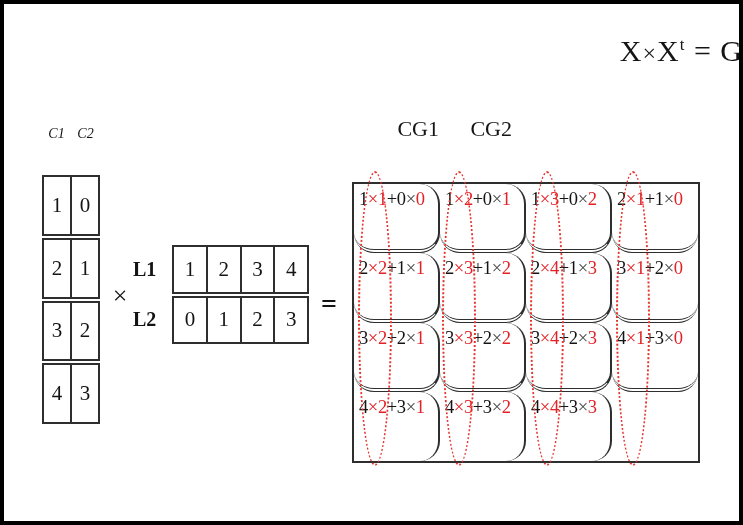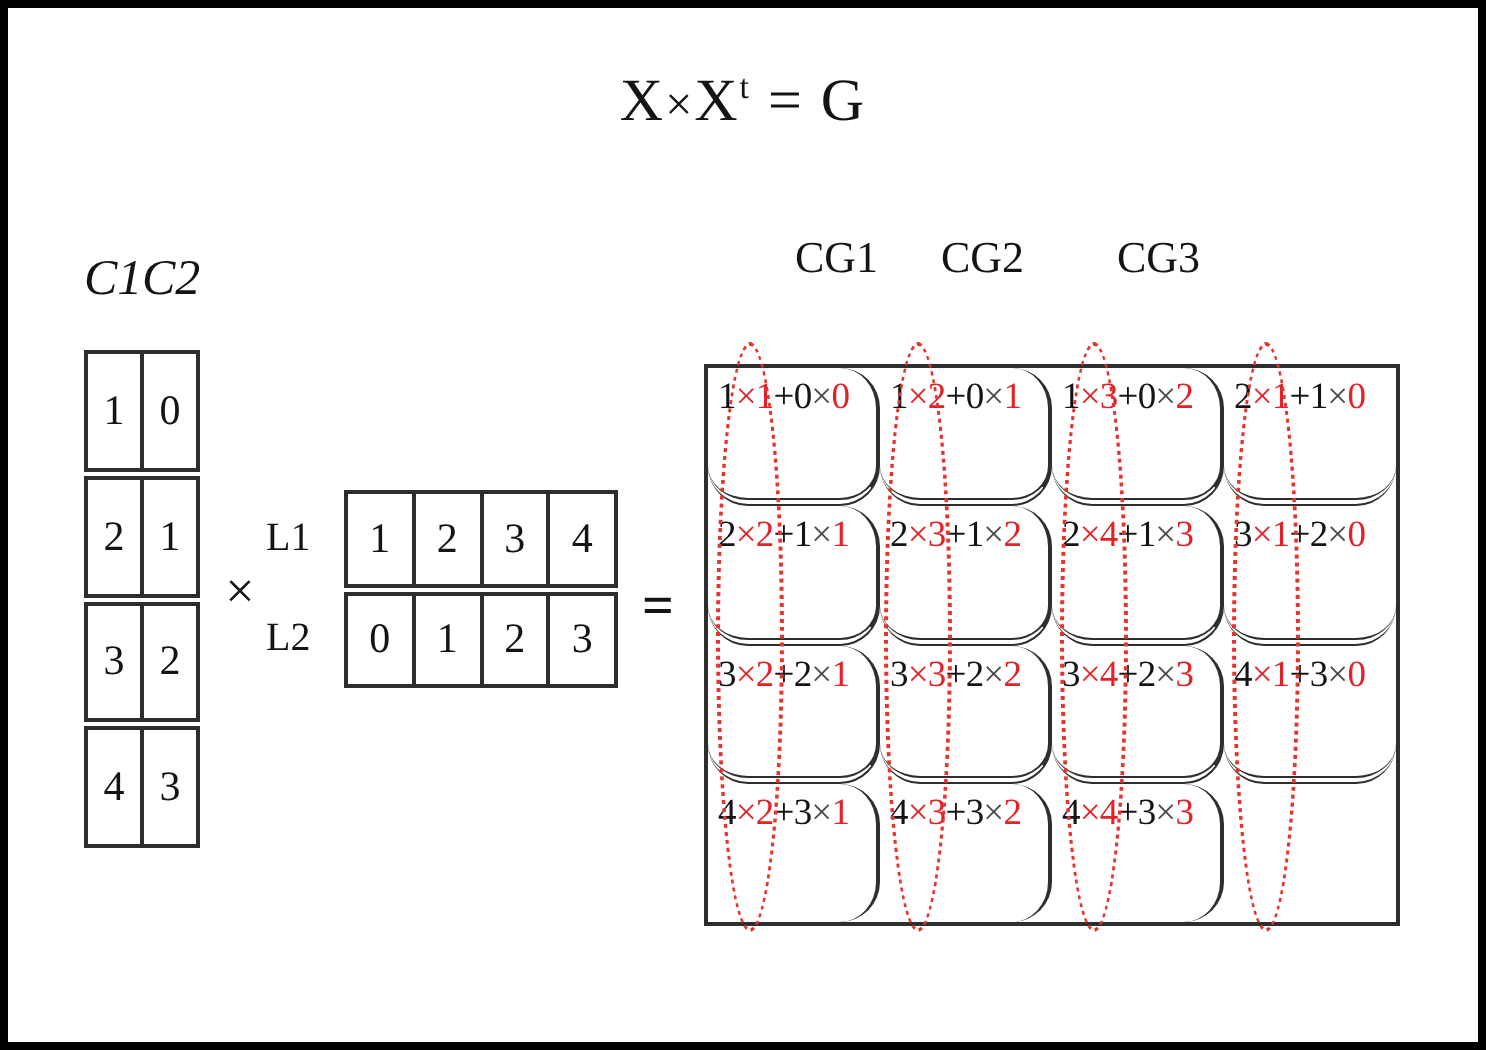--- a/index.html
+++ b/index.html
@@ -4,41 +4,41 @@
 <style>
   html,body{margin:0;padding:0;background:#888;}
   .canvas{
     position:relative;width:743px;height:525px;background:#fff;
     font-family:"Liberation Serif","DejaVu Serif",serif;color:var(--ink);
     overflow:hidden;
   }
   .frame{position:absolute;inset:0;border:4px solid #000;pointer-events:none;z-index:9;}
 
   
-  .title{position:absolute;top:34px;left:0;width:100%;text-align:center;
+  .title{position:absolute;top:34px;left:0;width:100%;text-align:right;
     font-size:30px;color:var(--ink);letter-spacing:1px;}
   .title .t-times{font-size:24px;}
   .title sup{font-size:17px;vertical-align:super;line-height:0;}
 
   
   .xm-headers{position:absolute;left:42px;top:126px;width:58px;display:flex;
-    font-style:italic;font-size:25px;}
+    font-style:italic;font-size:14px;}
   .xm-headers span{width:50%;text-align:center;}
   .stack{position:absolute;display:flex;flex-direction:column;gap:2px;}
   #left-matrix{left:42px;top:175px;width:58px;height:249px;}
   #middle-matrix{left:172px;top:245px;width:137px;height:99px;}
   .m-row{display:flex;flex:1;border:2px solid var(--border);background:#fff;}
   .m-cell{flex:1;display:flex;align-items:center;justify-content:center;
     font-size:21px;color:var(--ink);}
   .m-cell + .m-cell{border-left:2px solid var(--border);}
 
   .mult-sign{position:absolute;left:106px;top:281px;width:28px;text-align:center;
     font-size:26px;color:var(--ink);}
   .l-labels{position:absolute;left:133px;top:245px;height:99px;display:flex;
-    flex-direction:column;justify-content:space-around;font-size:20px;font-weight:normal;}
+    flex-direction:column;justify-content:space-around;font-size:20px;font-weight:bold;}
   .equals-sign{position:absolute;left:314px;top:288px;width:30px;text-align:center;
     font-size:28px;font-weight:bold;color:var(--ink);}
 
   
   .cg-header{position:absolute;top:116px;width:90px;text-align:right;font-size:22px;}
 
   
   #result-matrix{position:absolute;left:352px;top:182px;width:348px;height:281px;
     display:grid;grid-template-columns:repeat(4,1fr);grid-template-rows:repeat(4,1fr);
     border:2.5px solid var(--border);background:#fff;box-sizing:border-box;}
@@ -108,21 +108,20 @@
         <div class="m-cell">1</div>
         <div class="m-cell">2</div>
         <div class="m-cell">3</div>
       </div>
     </div>
 
   <div class="equals-sign">=</div>
 
   <span class="cg-header" style="left:349px">CG1</span>
   <span class="cg-header" style="left:422px">CG2</span>
-  <span class="cg-header" style="left:510px">CG3</span>
 
   <div id="result-matrix">
       <div class="g-cell">
         <div class="g-expr"><span class="tok-k">1</span><span class="tok-r">×</span><span class="tok-r">1</span><span class="tok-k">+</span><span class="tok-k">0</span><span class="tok-g">×</span><span class="tok-r">0</span></div>
       </div>
       <div class="g-cell">
         <div class="g-expr"><span class="tok-k">1</span><span class="tok-r">×</span><span class="tok-r">2</span><span class="tok-k">+</span><span class="tok-k">0</span><span class="tok-g">×</span><span class="tok-r">1</span></div>
       </div>
       <div class="g-cell">
         <div class="g-expr"><span class="tok-k">1</span><span class="tok-r">×</span><span class="tok-r">3</span><span class="tok-k">+</span><span class="tok-k">0</span><span class="tok-g">×</span><span class="tok-r">2</span></div>

